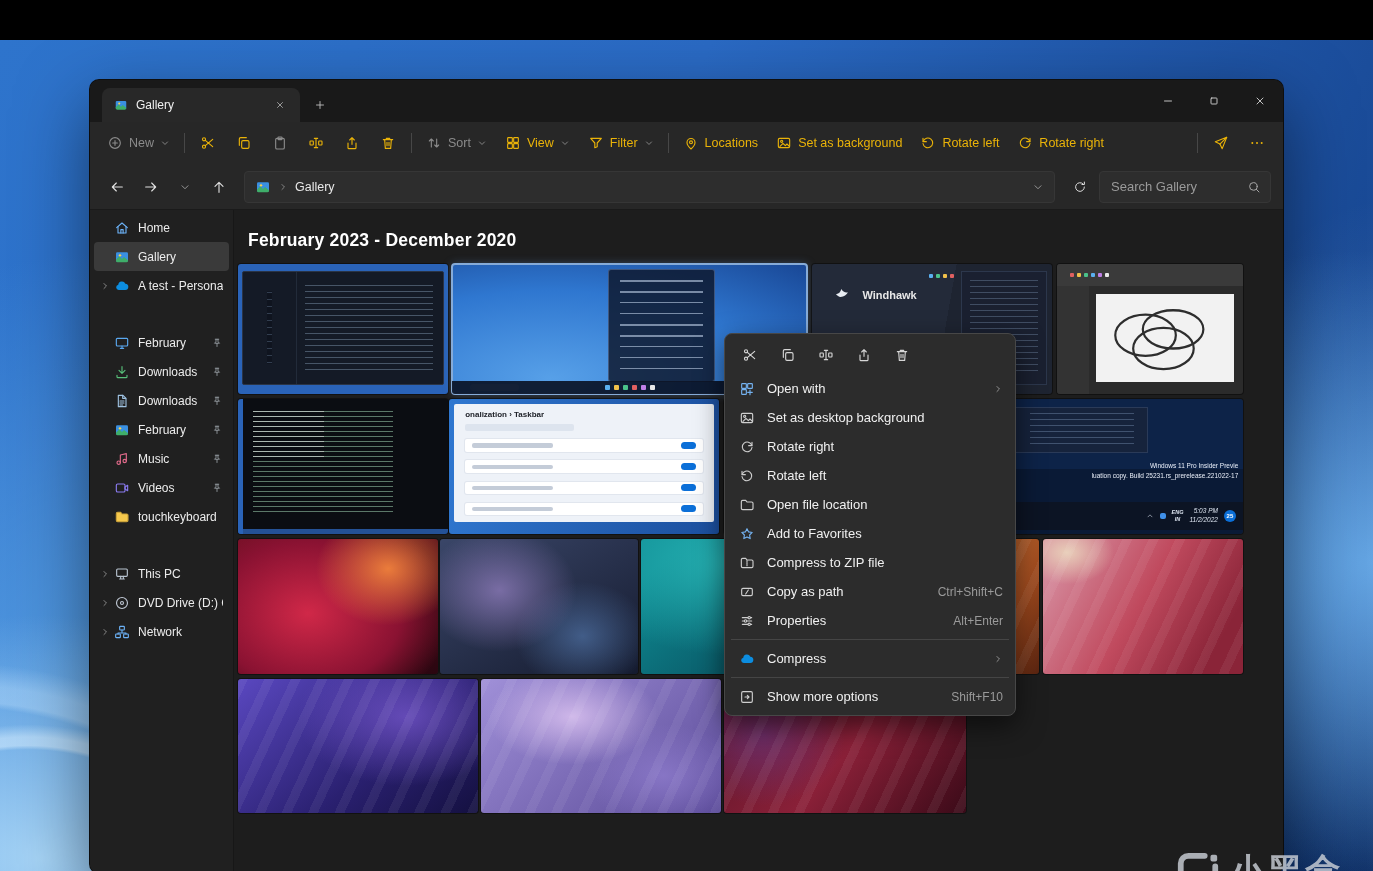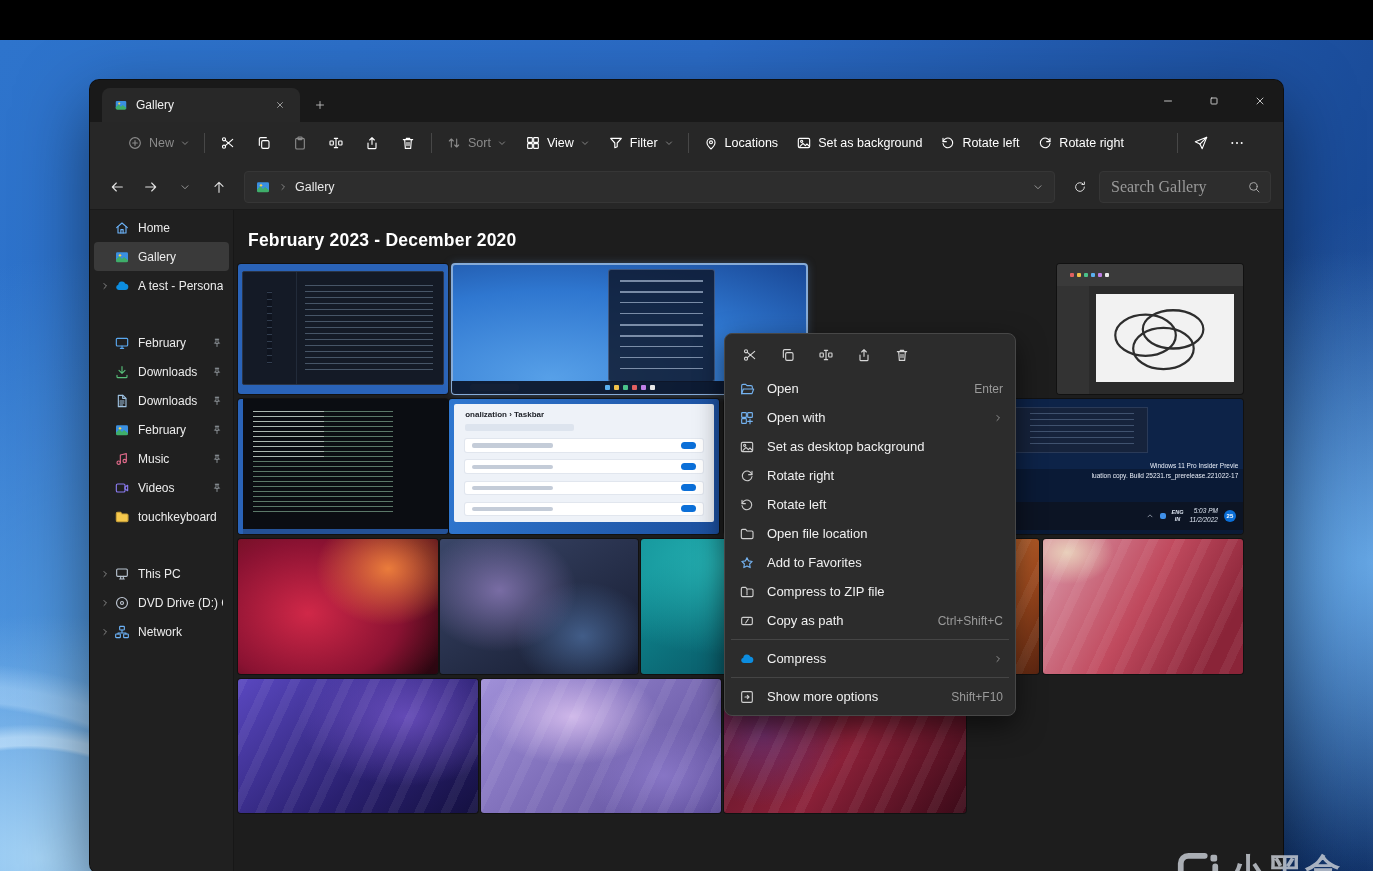--- a/index.html
+++ b/index.html
@@ -28,40 +28,40 @@
   .tab{margin-left:12px;width:198px;height:34px;background:#282828;border-radius:8px 8px 0 0;
     display:flex;align-items:center;gap:8px;padding:0 8px 0 12px;color:#f0f0f0;font-size:12px;}
   .tab-title{flex:1;white-space:nowrap;overflow:hidden;}
   .tab-close,.newtab{width:24px;height:24px;border:none;background:transparent;color:#c8c8c8;
     display:flex;align-items:center;justify-content:center;border-radius:4px;padding:0;}
   .newtab{margin-left:8px;margin-bottom:5px;}
   .wincontrols{margin-left:auto;display:flex;height:42px;}
   .cap-btn{width:46px;height:42px;border:none;background:transparent;color:#e0e0e0;
     display:flex;align-items:center;justify-content:center;padding:0;}
   
-  .toolbar{height:42px;background:#272727;display:flex;align-items:center;padding:0 28px;flex:0 0 auto;}
+  .toolbar{height:42px;background:#272727;display:flex;align-items:center;padding:0 8px;flex:0 0 auto;}
   .tb-btn{display:flex;align-items:center;gap:6px;height:32px;padding:0 9px;border:none;background:transparent;
-    color:#ffffff;font-size:12.5px;border-radius:4px;white-space:nowrap;}
+    color:#eab308;font-size:12.5px;border-radius:4px;white-space:nowrap;}
   .tb-icbtn{width:36px;justify-content:center;padding:0;}
   .tb-sep{width:1px;height:20px;background:#474747;margin:0 5px;flex:0 0 auto;}
   .dim{color:#8b8b8b;}
   .tb-right{margin-left:auto;display:flex;align-items:center;}
   .chev{color:#a8a8a8;}
   
   .addr{height:46px;background:#272727;border-bottom:1px solid #1a1a1a;display:flex;align-items:center;
     gap:4px;padding:0 12px;flex:0 0 auto;}
   .nav-btn{width:30px;height:30px;border:none;background:transparent;color:#e0e0e0;border-radius:4px;
     display:flex;align-items:center;justify-content:center;padding:0;}
   .breadcrumb{flex:1;height:32px;margin:0 6px;background:#2d2d2d;border:1px solid #363636;border-radius:4px;
     display:flex;align-items:center;gap:7px;padding:0 10px;color:#e8e8e8;font-size:12.5px;}
   .bc-spacer{flex:1;}
   .searchbox{width:172px;height:32px;background:#2d2d2d;border:1px solid #363636;border-radius:4px;
     display:flex;align-items:center;padding:0 9px;gap:6px;}
-  .searchbox input{flex:1;min-width:0;border:none;background:transparent;color:#d8d8d8;font-size:16px;outline:none;
-    font-family:Liberation Serif, serif;}
+  .searchbox input{flex:1;min-width:0;border:none;background:transparent;color:#d8d8d8;font-size:13px;outline:none;
+    font-family:Liberation Sans, sans-serif;}
   .searchbox input::placeholder{color:#9a9a9a;}
   
   .bodyrow{flex:1;display:flex;min-height:0;background:#202020;justify-content:flex-end;}
   .sidebar{width:143px;flex:0 0 auto;padding-top:3px;background:#202020;}
   .sb-item{position:relative;display:flex;align-items:center;height:29px;margin:0 4px;padding:0 6px 0 4px;
     border-radius:4px;font-size:12px;color:#ececec;cursor:default;}
   .sb-sel{background:#3a3a3a;}
   .sb-chev{width:14px;display:flex;justify-content:center;color:#b0b0b0;flex:0 0 auto;}
   .sb-ic{margin:0 8px 0 2px;flex:0 0 auto;}
   .sb-label{flex:1;white-space:nowrap;overflow:hidden;}
@@ -747,20 +747,33 @@
             <div class="t2-search"></div>
             <div class="t2-bar">
                 <i class="q1"></i>
                 <i class="q2"></i>
                 <i class="q3"></i>
                 <i class="q4"></i>
                 <i class="q5"></i>
                 <i class="q6"></i>
               </div>
           </div>
+          <div class="thumb t3">
+            <svg class="ic s16 t3-logo">
+                <use href="#i-bird"></use>
+              </svg>
+            <span class="t3-name">Windhawk</span>
+            <div class="t3-dots">
+                <i class="q1"></i>
+                <i class="q3"></i>
+                <i class="q2"></i>
+                <i class="q4"></i>
+              </div>
+            <div class="t3-edit"></div>
+          </div>
           <div class="thumb t4">
             <div class="t4-bar">
                 <i class="q4"></i>
                 <i class="q2"></i>
                 <i class="q3"></i>
                 <i class="q1"></i>
                 <i class="q5"></i>
                 <i class="q6"></i>
               </div>
             <div class="t4-tools"></div>
@@ -854,27 +867,20 @@
                 </svg>
               </button>
             <button class="cm-tool">
                 <svg class="ic s16">
                   <use href="#i-trash"></use>
                 </svg>
               </button>
           </div>
           <div class="cm-item">
             <svg class="ic s16 cm-ic blue">
-                <use href="#i-open"></use>
-              </svg>
-            <span class="cm-label">Open</span>
-            <span class="cm-sc">Enter</span>
-          </div>
-          <div class="cm-item">
-            <svg class="ic s16 cm-ic blue">
                 <use href="#i-openwith"></use>
               </svg>
             <span class="cm-label">Open with</span>
             <svg class="ic s10 cm-sub">
                 <use href="#i-chev-right"></use>
               </svg>
           </div>
           <div class="cm-item">
             <svg class="ic s16 cm-ic">
                 <use href="#i-image"></use>
@@ -910,20 +916,27 @@
                 <use href="#i-zip"></use>
               </svg>
             <span class="cm-label">Compress to ZIP file</span>
           </div>
           <div class="cm-item">
             <svg class="ic s16 cm-ic">
                 <use href="#i-path"></use>
               </svg>
             <span class="cm-label">Copy as path</span>
             <span class="cm-sc">Ctrl+Shift+C</span>
+          </div>
+          <div class="cm-item">
+            <svg class="ic s16 cm-ic">
+                <use href="#i-props"></use>
+              </svg>
+            <span class="cm-label">Properties</span>
+            <span class="cm-sc">Alt+Enter</span>
           </div>
           <div class="cm-sep"></div>
           <div class="cm-item">
             <svg class="ic s16 cm-ic odrive">
                 <use href="#i-cloud"></use>
               </svg>
             <span class="cm-label">Compress</span>
             <svg class="ic s10 cm-sub">
                 <use href="#i-chev-right"></use>
               </svg>

